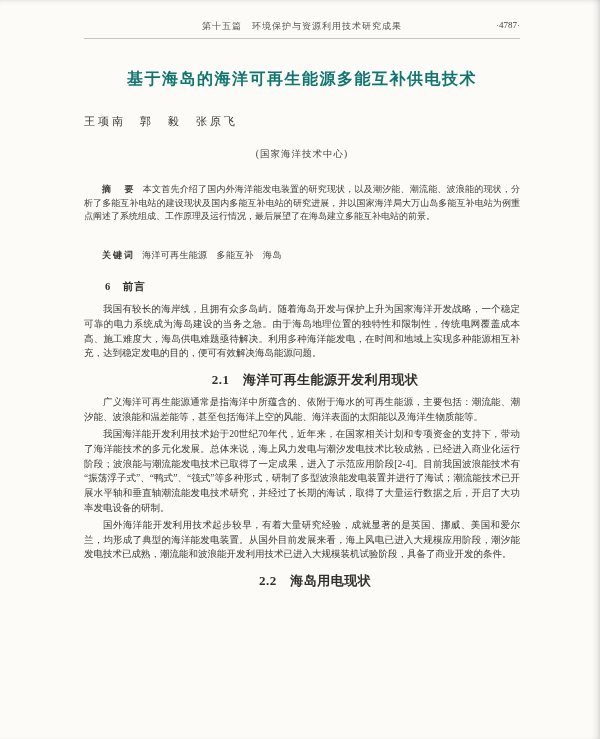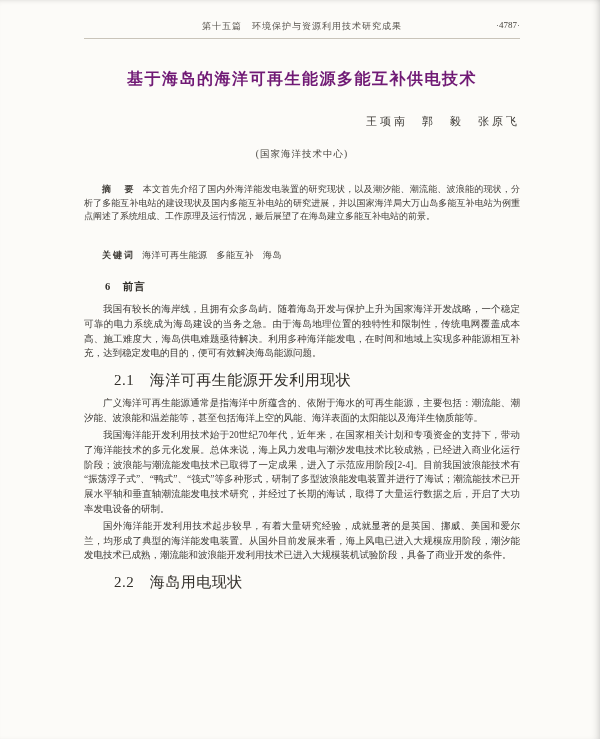--- a/index.html
+++ b/index.html
@@ -20,45 +20,45 @@
   .page-header{
     display:flex;justify-content:center;align-items:baseline;position:relative;
     font-size:9px;color:#57534c;letter-spacing:1px;
     padding-bottom:5px;
     border-bottom:1px solid #c9c4ba;
   }
   .page-header .pageno{
     position:absolute;right:0;top:0;letter-spacing:0;color:#45423c;
   }
   h1.title{
-    font-size:16px;font-weight:bold;text-align:center;color:#701a75;
+    font-size:16px;font-weight:bold;text-align:center;color:#0f766e;
     letter-spacing:1.5px;margin:30px 0 0 0;
   }
   .authors{
-    text-align:right;font-size:11px;letter-spacing:3px;margin-top:24px;color:#3a3733;
+    text-align:left;font-size:11px;letter-spacing:3px;margin-top:24px;color:#3a3733;
   }
   .affiliation{
     text-align:center;font-size:9.5px;margin-top:19px;color:#47443e;letter-spacing:1px;
   }
   p{margin:0;}
   .abstract{
     margin-top:22px;font-size:9px;line-height:1.52;text-align:justify;
     text-indent:2em;color:#403d38;
   }
   .abstract .label,.keywords .label{font-weight:bold;margin-right:.8em;letter-spacing:2px;}
   .keywords{
     margin-top:25px;font-size:9px;text-indent:2em;color:#403d38;letter-spacing:.3px;
   }
   h2.sec{
     font-size:10.5px;font-weight:bold;color:#2e2b27;
     margin:18px 0 8px 0;text-indent:2em;letter-spacing:1px;
   }
   h3.subsec{
-    font-size:15px;font-weight:normal;color:#33302b;
-    margin:10px 0 6px 0;text-indent:2em;letter-spacing:.5px;
+    font-size:13px;font-weight:bold;color:#33302b;
+    margin:10px 0 6px 0;text-indent:2em;letter-spacing:.5px;text-align:center;
   }
   p.body{
     font-size:9.5px;line-height:1.56;text-align:justify;text-indent:2em;
     color:#3a3733;margin-bottom:2px;
   }
 </style>
 </head>
 <body>
 
 <div class="scan">

